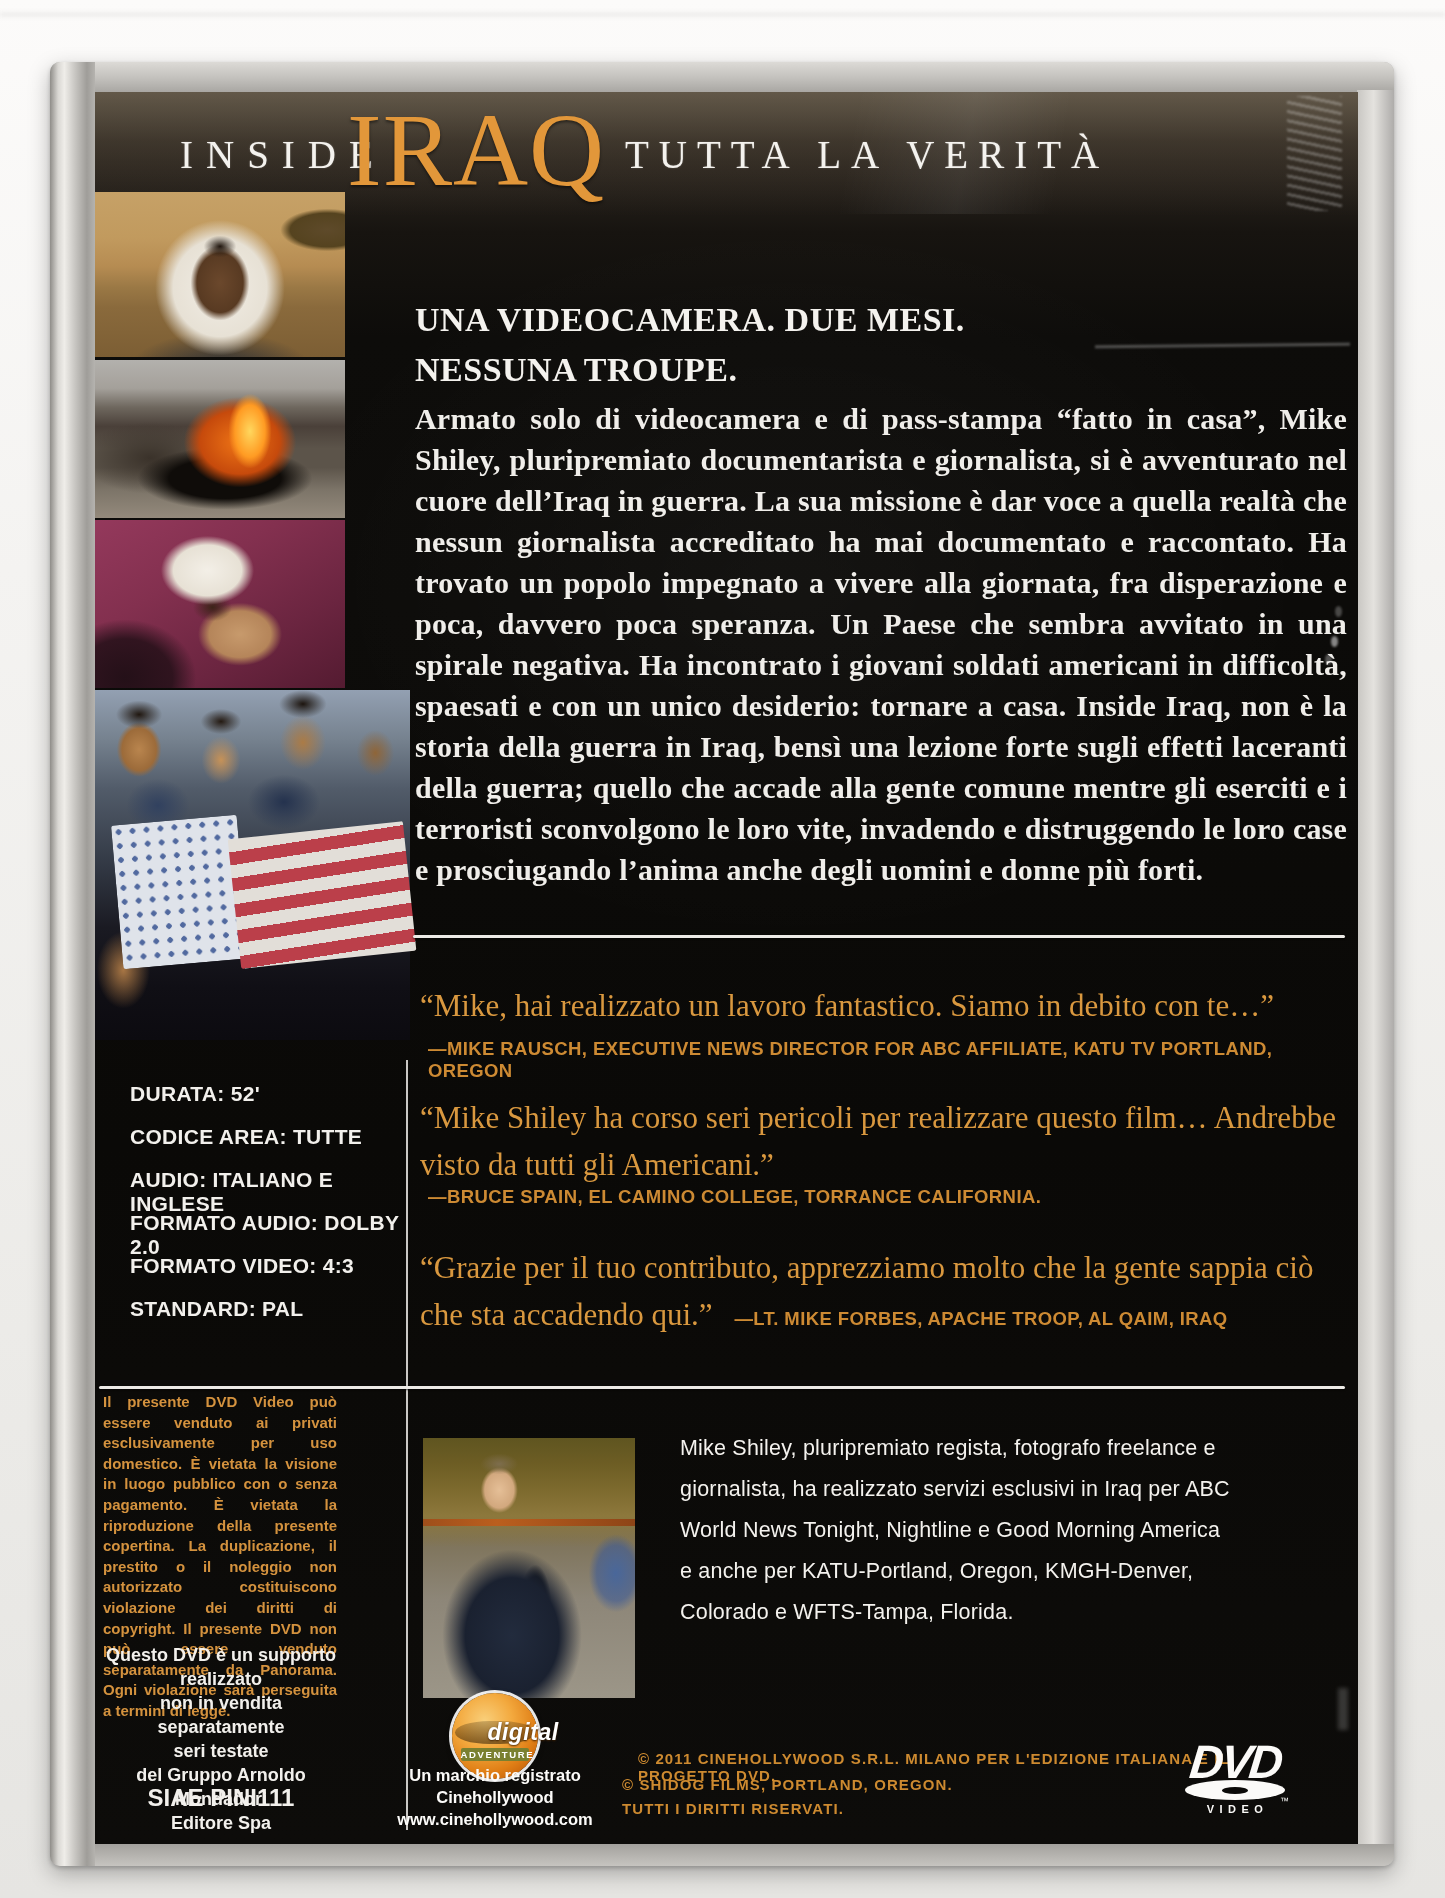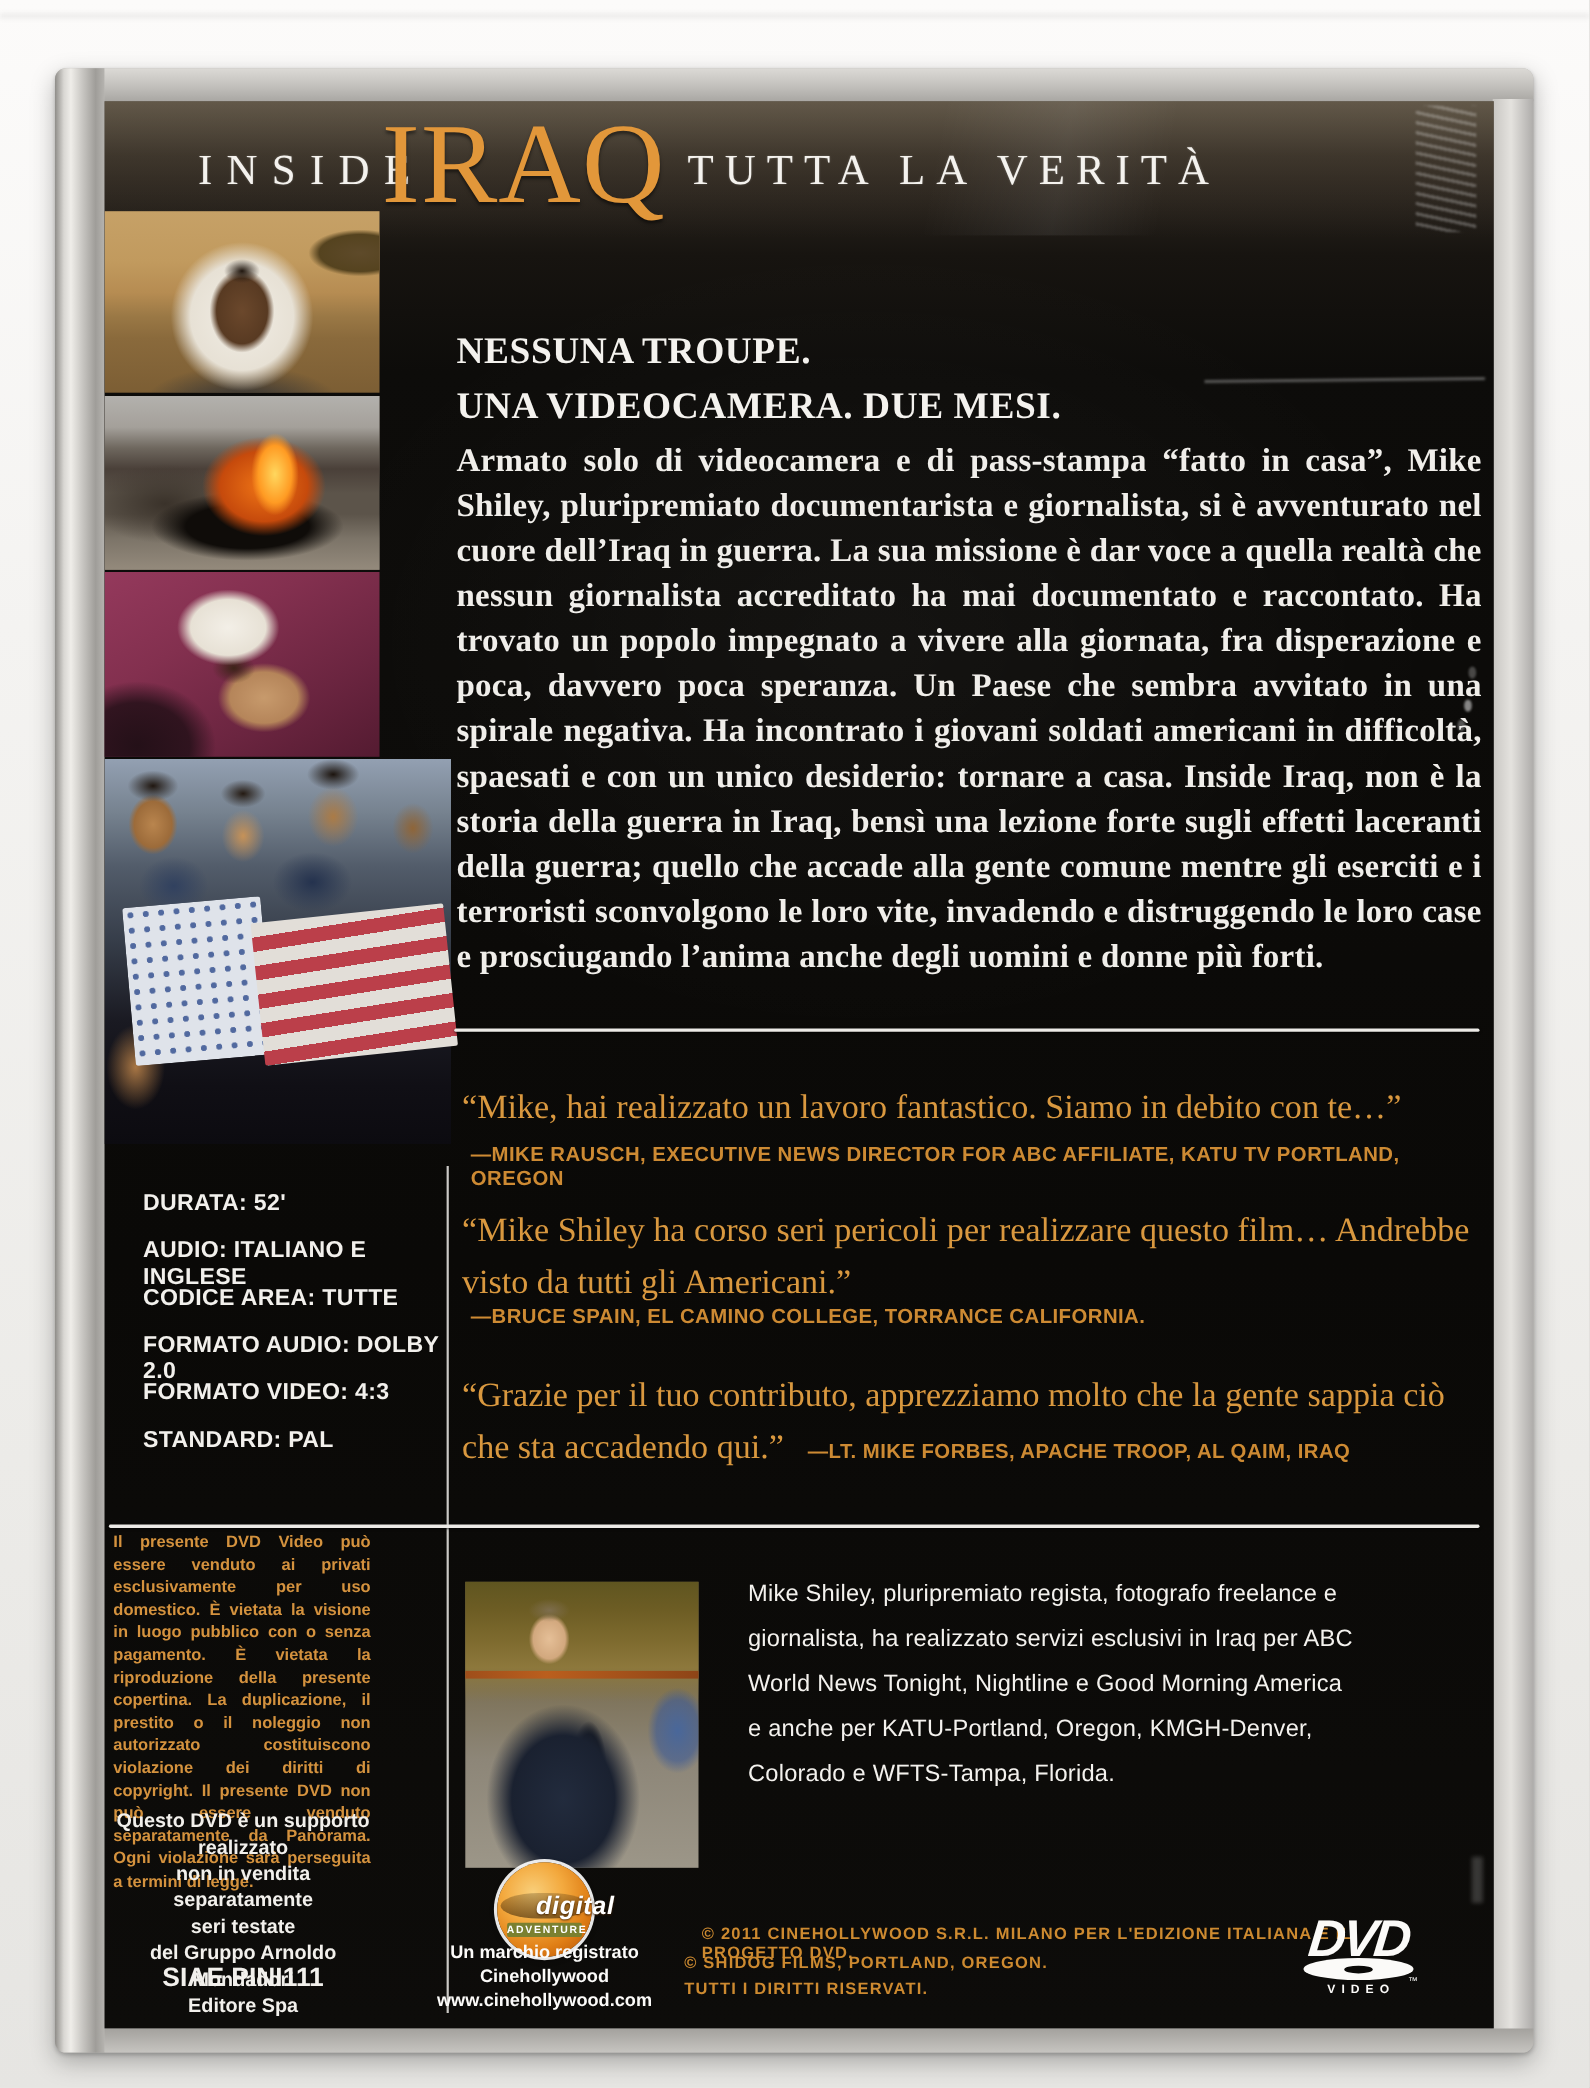--- a/index.html
+++ b/index.html
@@ -159,42 +159,42 @@
 
       <div class="photo photo-girl"></div>
       <div class="photo photo-burning"></div>
       <div class="photo photo-injured"></div>
       <div class="photo photo-children">
         <div class="flag-canton"></div>
         <div class="flag-stripes"></div>
       </div>
 
       <div class="tagline">
+        <div>UNA VIDEOCAMERA. DUE MESI.</div>
         <div>NESSUNA TROUPE.</div>
-        <div>UNA VIDEOCAMERA. DUE MESI.</div>
       </div>
       <div class="synopsis">Armato solo di videocamera e di pass-stampa “fatto in casa”, Mike Shiley, pluripremiato documentarista e giornalista, si è avventurato nel cuore dell’Iraq in guerra. La sua missione è dar voce a quella realtà che nessun giornalista accreditato ha mai documentato e raccontato. Ha trovato un popolo impegnato a vivere alla giornata, fra disperazione e poca, davvero poca speranza. Un Paese che sembra avvitato in una spirale negativa. Ha incontrato i giovani soldati americani in difficoltà, spaesati e con un unico desiderio: tornare a casa. Inside Iraq, non è la storia della guerra in Iraq, bensì una lezione forte sugli effetti laceranti della guerra; quello che accade alla gente comune mentre gli eserciti e i terroristi sconvolgono le loro vite, invadendo e distruggendo le loro case e prosciugando l’anima anche degli uomini e donne più forti.</div>
 
       <div class="divider divider-1"></div>
 
       <div class="quote q1">“Mike, hai realizzato un lavoro fantastico. Siamo in debito con te…”</div>
       <div class="attr attr-1">—MIKE RAUSCH, EXECUTIVE NEWS DIRECTOR FOR ABC AFFILIATE, KATU TV PORTLAND, OREGON</div>
 
       <div class="quote q2">“Mike Shiley ha corso seri pericoli per realizzare questo film… Andrebbe visto da tutti gli Americani.”</div>
       <div class="attr attr-2">—BRUCE SPAIN, EL CAMINO COLLEGE, TORRANCE CALIFORNIA.</div>
 
       <div class="quote q3">
         <span>“Grazie per il tuo contributo, apprezziamo molto che la gente sappia ciò che sta accadendo qui.”</span>
         <span class="attr-inline">—LT. MIKE FORBES, APACHE TROOP, AL QAIM, IRAQ</span>
       </div>
 
       <div class="specs">
         <div class="spec-line">DURATA: 52'</div>
+        <div class="spec-line">CODICE AREA: TUTTE</div>
         <div class="spec-line">AUDIO: ITALIANO E INGLESE</div>
-        <div class="spec-line">CODICE AREA: TUTTE</div>
         <div class="spec-line">FORMATO AUDIO: DOLBY 2.0</div>
         <div class="spec-line">FORMATO VIDEO: 4:3</div>
         <div class="spec-line">STANDARD: PAL</div>
       </div>
 
       <div class="vline"></div>
       <div class="divider divider-2"></div>
 
       <div class="legal">Il presente DVD Video può essere venduto ai privati esclusivamente per uso domestico. È vietata la visione in luogo pubblico con o senza pagamento. È vietata la riproduzione della presente copertina. La duplicazione, il prestito o il noleggio non autorizzato costituiscono violazione dei diritti di copyright. Il presente DVD non può essere venduto separatamente da Panorama. Ogni violazione sarà perseguita a termini di legge.</div>
       <div class="supplement">

